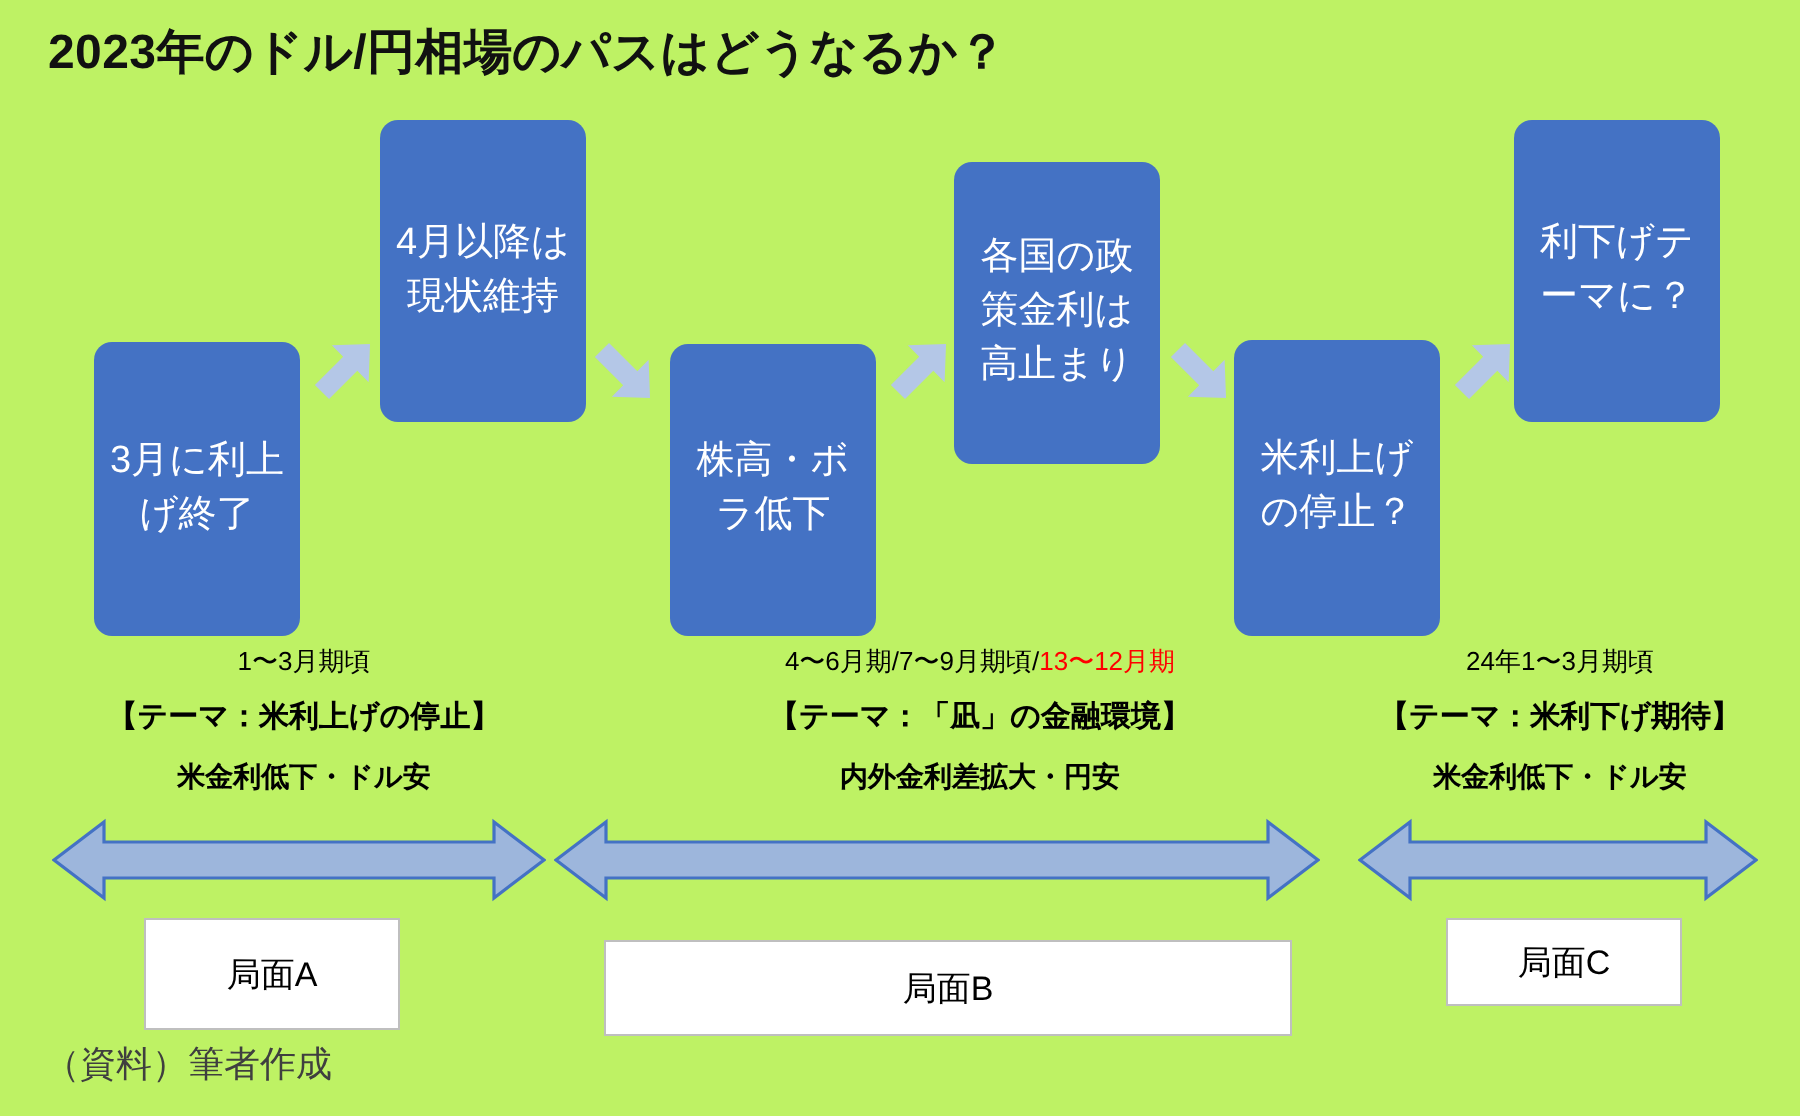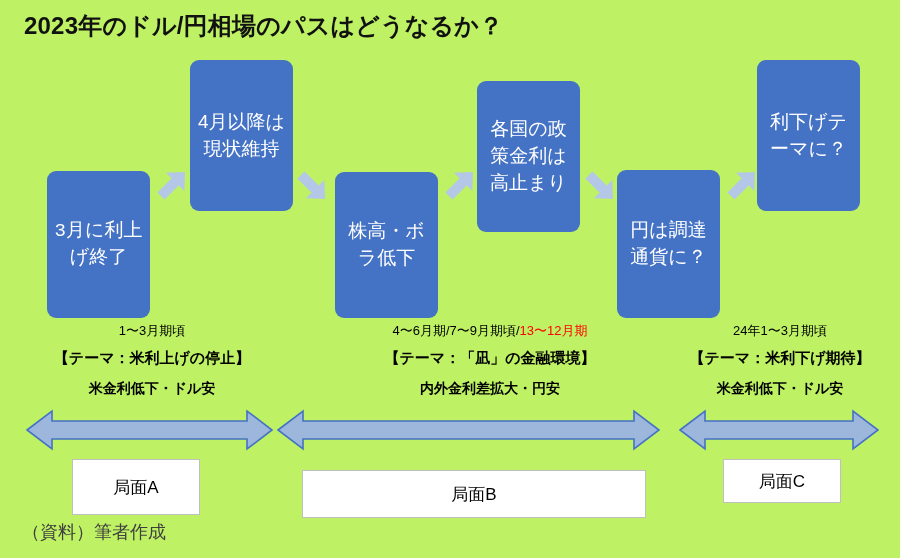--- a/index.html
+++ b/index.html
@@ -99,38 +99,38 @@
     white-space: nowrap;
   }
 </style>
 </head>
 <body>
 
 <div id="canvas">
 
   <div class="title">2023年のドル/円相場のパスはどうなるか？</div>
 
-  <div class="fbox" style="left:47px; top:171px; width:103px; height:147px;font-family:Liberation Mono, monospace;">
+  <div class="fbox" style="left:47px; top:171px; width:103px; height:147px;">
     <span>3月に利上げ終了</span>
   </div>
 
   <div class="fbox" style="left:190px; top:60px; width:103px; height:151px;">
     <span>4月以降は現状維持</span>
   </div>
 
   <div class="fbox" style="left:335px; top:172px; width:103px; height:146px;">
     <span>株高・ボラ低下</span>
   </div>
 
   <div class="fbox" style="left:477px; top:60px; width:103px; height:151px;margin-top:21px;">
     <span>各国の政策金利は高止まり</span>
   </div>
 
   <div class="fbox" style="left:617px; top:170px; width:103px; height:148px;">
-    <span>円は調達通貨に？</span>
+    <span>米利上げの停止？</span>
   </div>
 
   <div class="fbox" style="left:757px; top:60px; width:103px; height:151px;">
     <span>利下げテーマに？</span>
   </div>
 
   <div class="conn" style="left:152px; top:163px;">
     <svg viewBox="0 0 42 42" xmlns="http://www.w3.org/2000/svg">
       <g transform="rotate(-45 21 21)">
         <path d="M4 16 L24 16 L24 8 L38 21 L24 34 L24 26 L4 26 Z" fill="#B4C7E7"></path>

